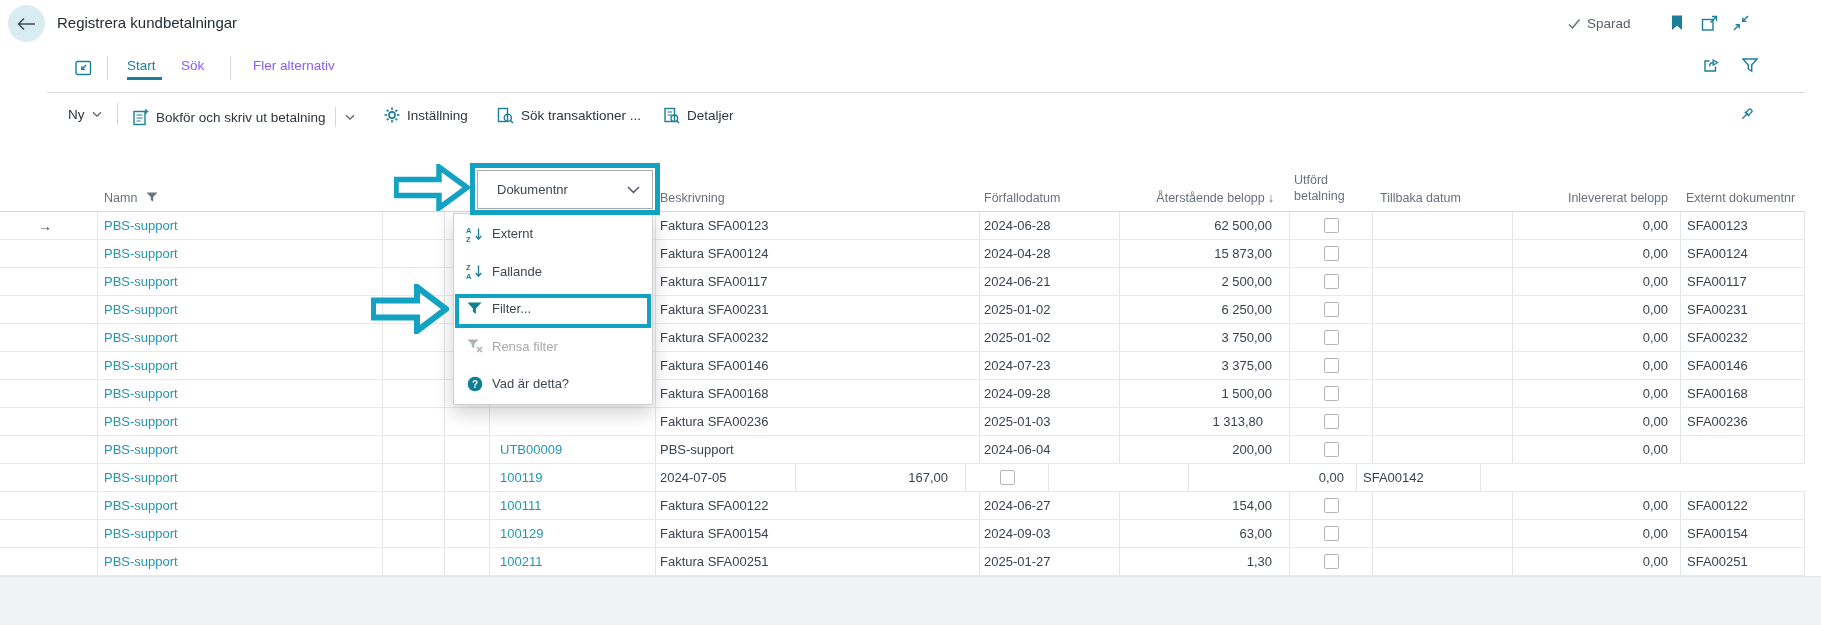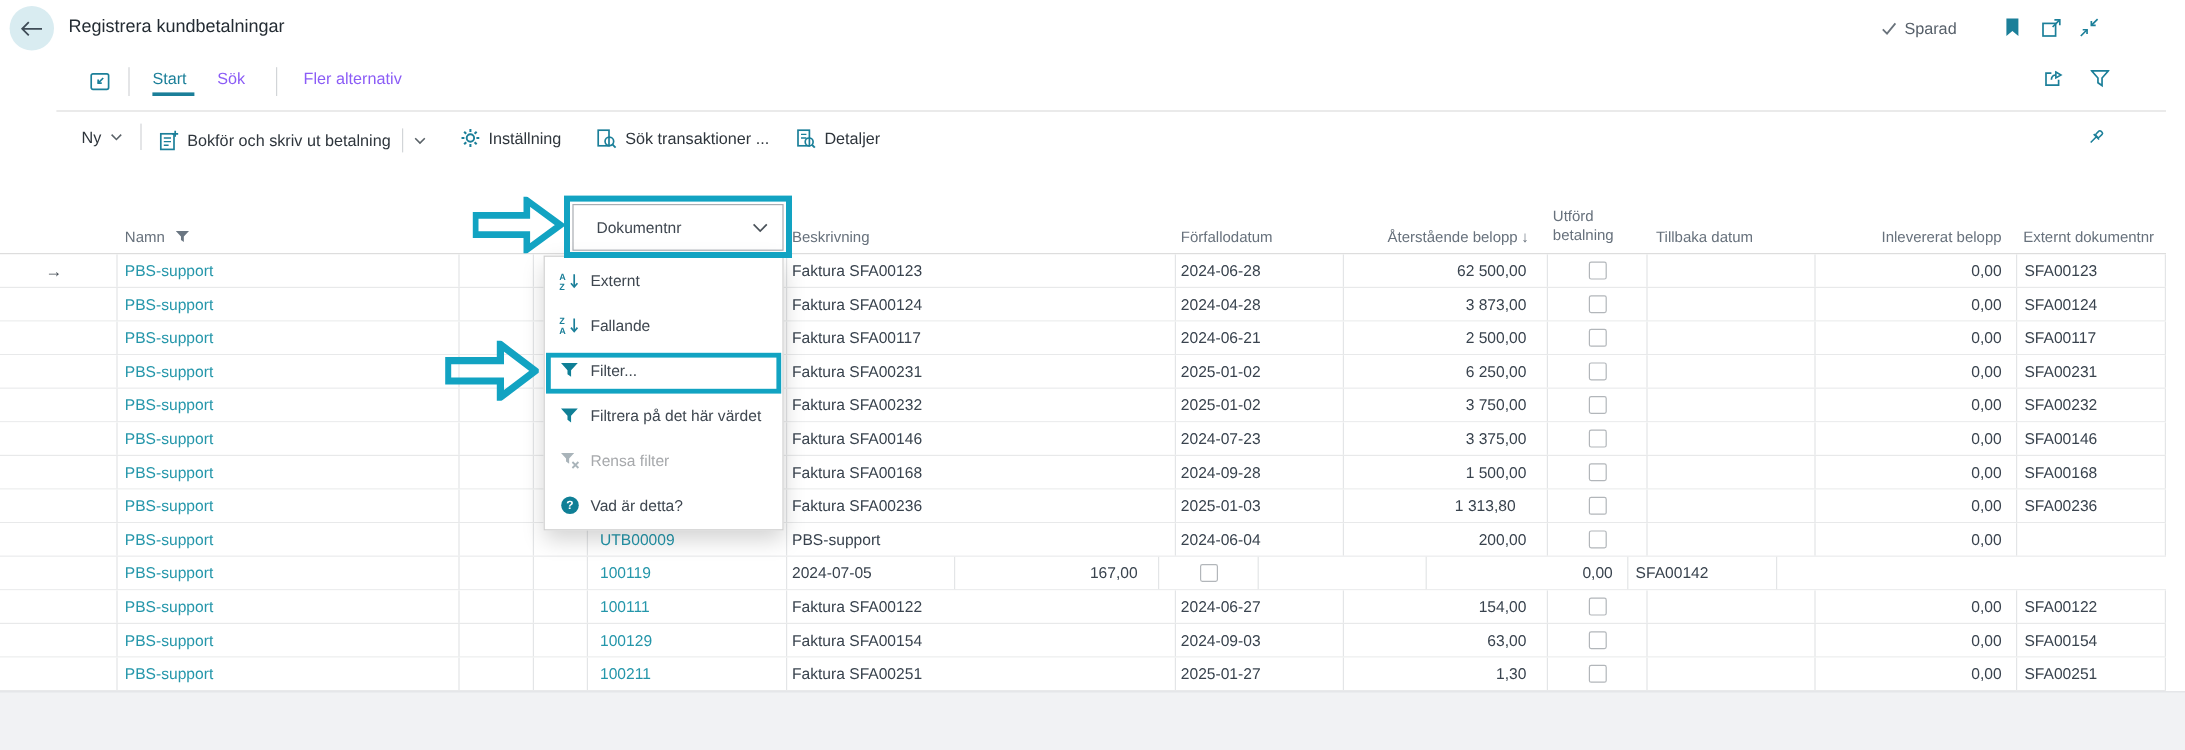--- a/index.html
+++ b/index.html
@@ -224,21 +224,21 @@
         <div class="cell" style="width:124px;padding:0 0 0 6px;">SFA00123</div>
       </div>
       <div class="row">
         <div class="cell" style="width:98px;"></div>
         <div class="cell link" style="width:285px;padding:0 0 0 6px;">PBS-support</div>
         <div class="cell" style="width:62px;"></div>
         <div class="cell" style="width:45px;"></div>
         <div class="cell link" style="width:166px;padding:0 0 0 10px;"></div>
         <div class="cell" style="width:324px;padding:0 0 0 4px;">Faktura SFA00124</div>
         <div class="cell" style="width:140px;padding:0 0 0 4px;">2024-04-28</div>
-        <div class="cell num" style="width:170px;padding:0 17px 0 0;">3 873,00</div>
+        <div class="cell num" style="width:170px;padding:0 17px 0 0;">15 873,00</div>
         <div class="cell" style="width:83px;">
           <span class="checkbox"></span>
         </div>
         <div class="cell" style="width:140px;"></div>
         <div class="cell num" style="width:168px;padding:0 12px 0 0;">0,00</div>
         <div class="cell" style="width:124px;padding:0 0 0 6px;">SFA00124</div>
       </div>
       <div class="row">
         <div class="cell" style="width:98px;"></div>
         <div class="cell link" style="width:285px;padding:0 0 0 6px;">PBS-support</div>
@@ -448,28 +448,20 @@
         </span>
         <span>Fallande</span>
       </div>
       <div class="menu-item">
         <span class="mi-icon">
           <svg width="15" height="13" viewBox="0 0 15 13">
             <polygon points="0.5,0.5 14.5,0.5 8.9,6.5 8.9,12 5.9,9.8 5.9,6.5" fill="#0f7f96"></polygon>
           </svg>
         </span>
         <span>Filter...</span>
-      </div>
-      <div class="menu-item">
-        <span class="mi-icon">
-          <svg width="15" height="13" viewBox="0 0 15 13">
-            <polygon points="0.5,0.5 14.5,0.5 8.9,6.5 8.9,12 5.9,9.8 5.9,6.5" fill="#0f7f96"></polygon>
-          </svg>
-        </span>
-        <span>Filtrera på det här värdet</span>
       </div>
       <div class="menu-item disabled">
         <span class="mi-icon">
           <svg width="16" height="14" viewBox="0 0 16 14">
             <polygon points="0.5,0.5 11.5,0.5 7.3,5 7.3,9.5 4.7,7.6 4.7,5" fill="#a9b4ba"></polygon>
        <path d="M10,8 L15,13 M15,8 L10,13" stroke="#a9b4ba" stroke-width="1.5"></path>
           </svg>
         </span>
         <span>Rensa filter</span>
       </div>

